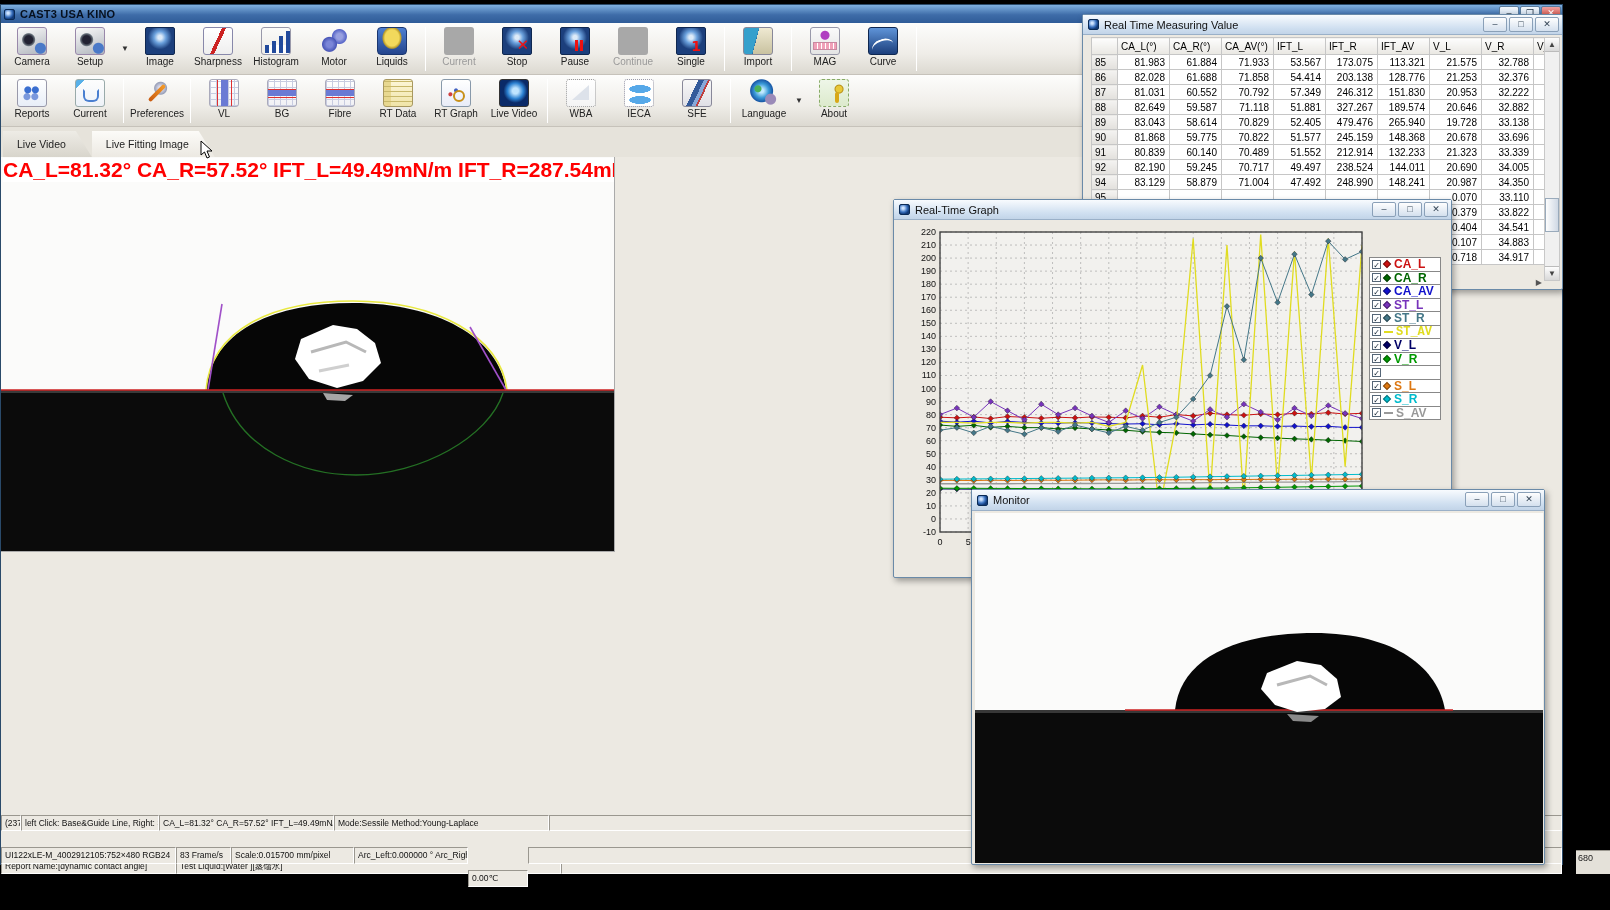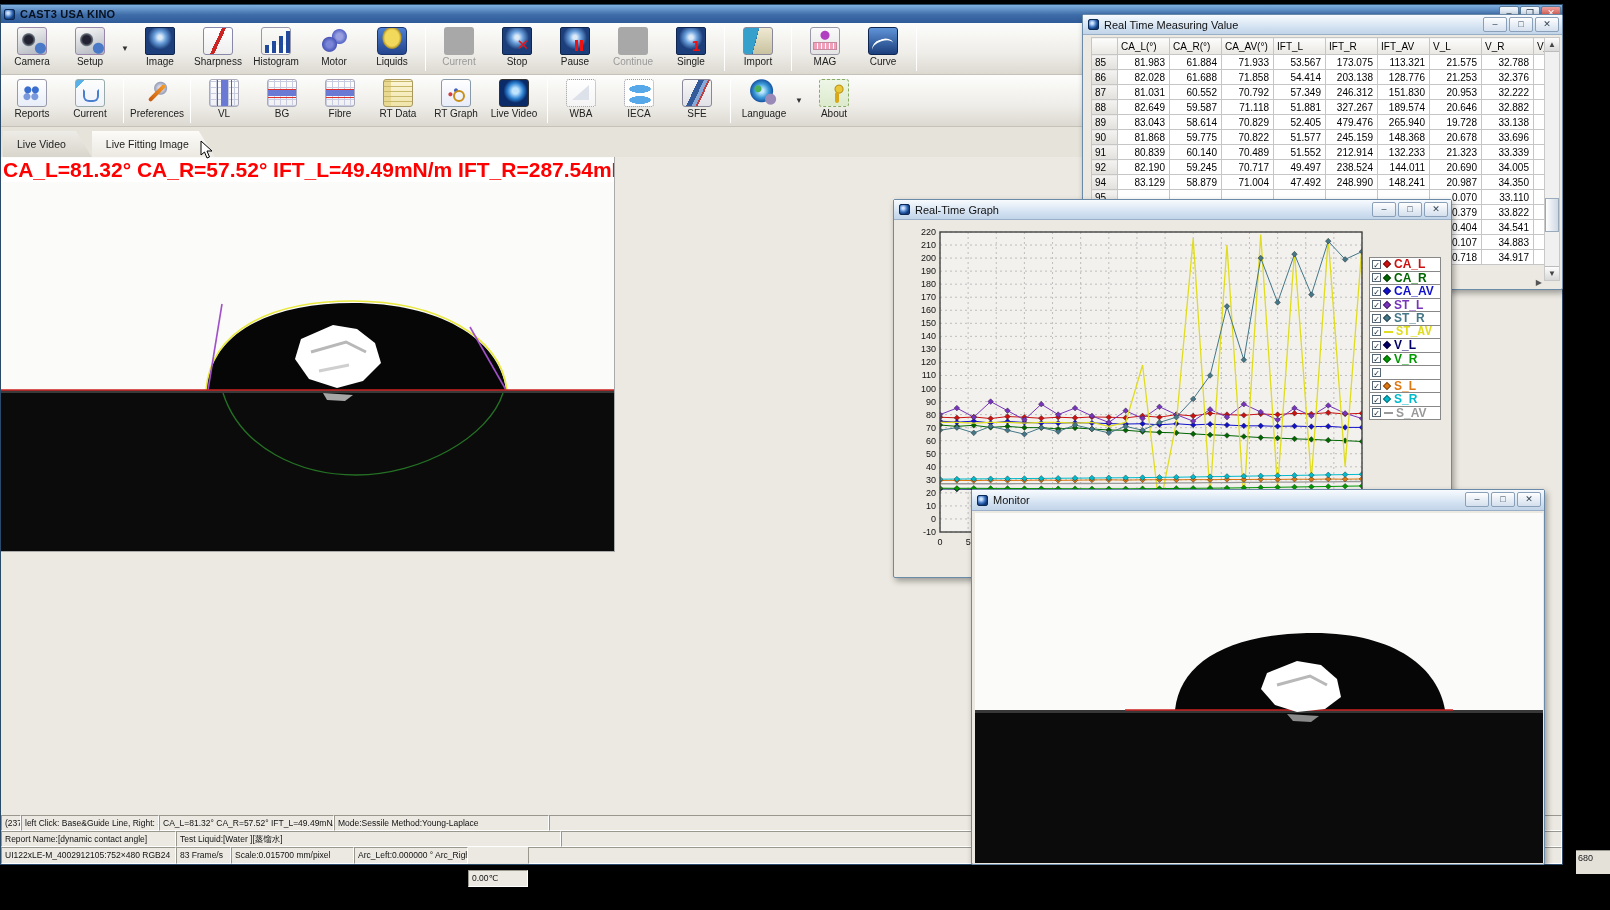--- a/index.html
+++ b/index.html
@@ -278,21 +278,21 @@
     <div id="overlay-text">CA_L=81.32° CA_R=57.52° IFT_L=49.49mN/m IFT_R=287.54mN/m IF</div>
   </div>
 
   <div id="sb1" class="sbrow" style="top:810px;height:16px">
       <div class="sbcell" style="width: 20px;">(237,2)</div>
       <div class="sbcell" style="width: 138px;">left Click: Base&amp;Guide Line, Right: Switch</div>
       <div class="sbcell" style="width: 175px;">CA_L=81.32° CA_R=57.52° IFT_L=49.49mN/m IFT_R=2</div>
       <div class="sbcell" style="width: 215px;">Mode:Sessile  Method:Young-Laplace</div>
       <div class="sbcell" style="flex: 1 1 0%;"></div>
     </div>
-  <div id="sb2" class="sbrow" style="top:826px;height:16px">
+  <div id="sb2" class="sbrow" style="top:853px;height:16px">
       <div class="sbcell" style="width: 175px;">Report Name:[dynamic contact angle]</div>
       <div class="sbcell" style="width: 385px;">Test Liquid:[Water ][蒸馏水]</div>
       <div class="sbcell" style="flex: 1 1 0%;"></div>
     </div>
   <div id="sb3" class="sbrow" style="top:842px;height:17px">
       <div class="sbcell" style="width: 175px;">UI122xLE-M_4002912105:752×480  RGB24</div>
       <div class="sbcell" style="width: 55px;">83 Frame/s</div>
       <div class="sbcell" style="width: 123px;">Scale:0.015700 mm/pixel</div>
       <div class="sbcell" style="width: 114px;">Arc_Left:0.000000 °  Arc_Right:0.000000 °</div>
       <div class="sbcell" style="width: 60px; margin-top: 23px;">0.00℃</div>

